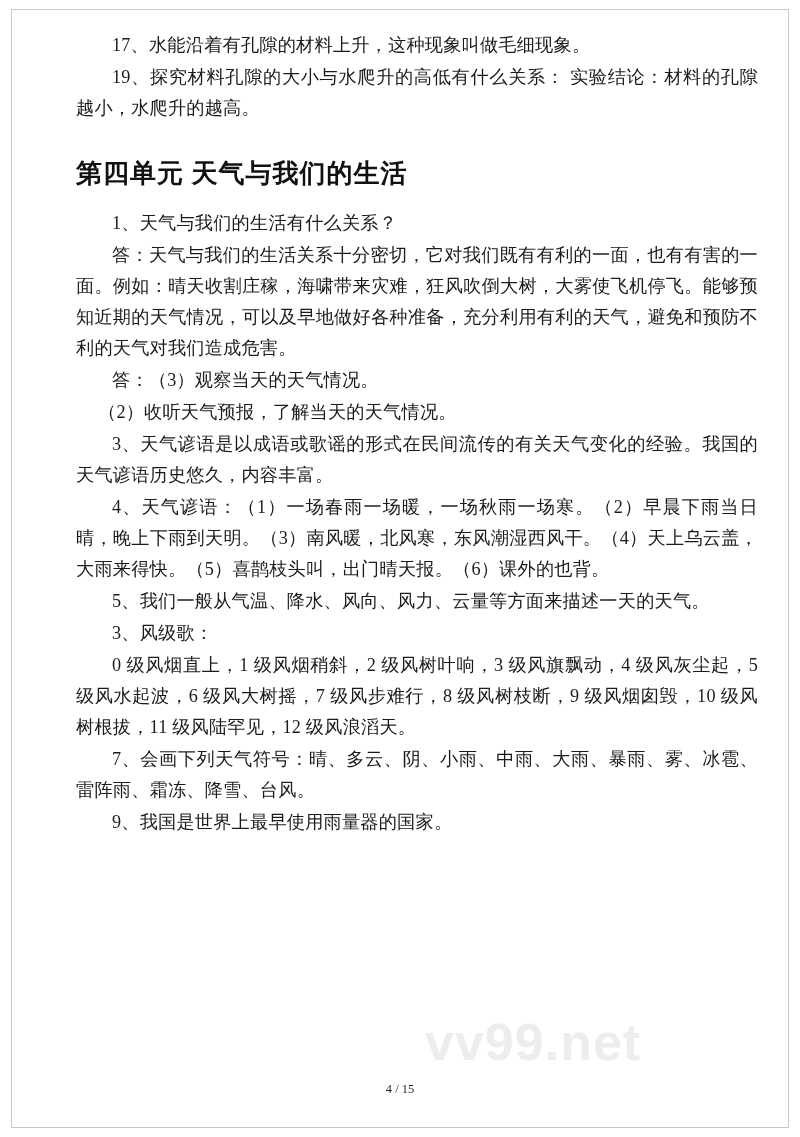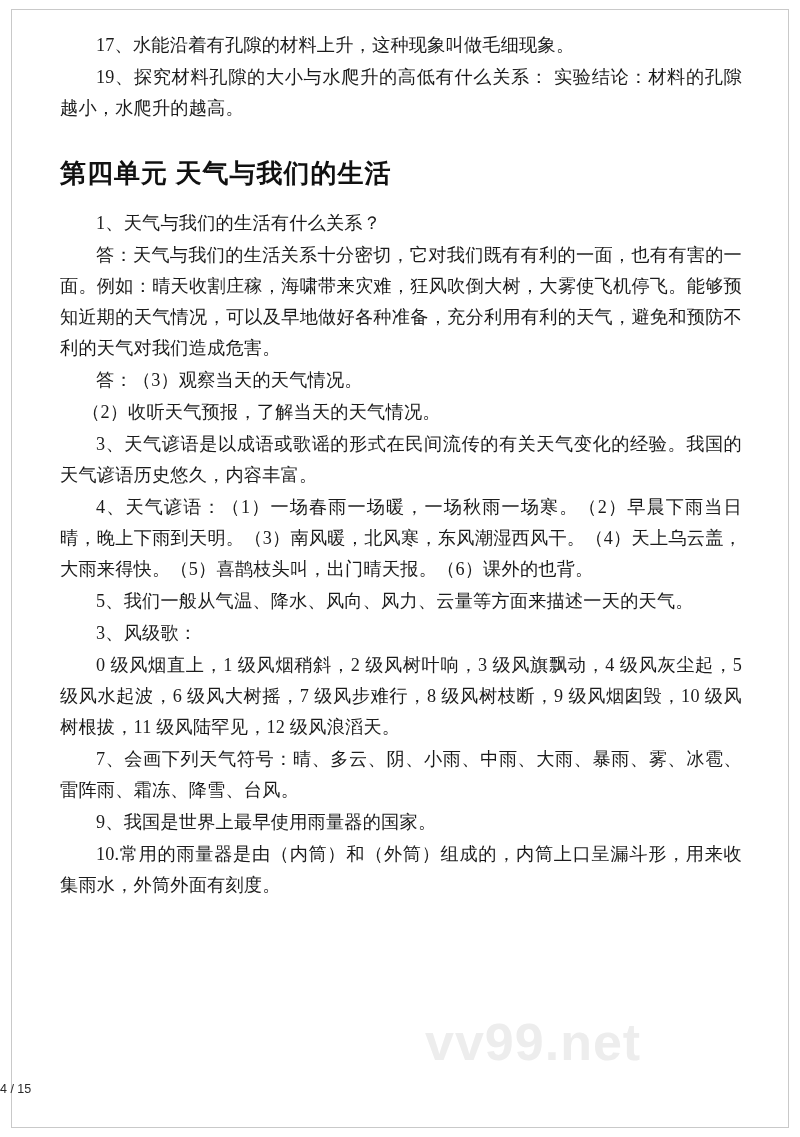--- a/index.html
+++ b/index.html
@@ -23,21 +23,21 @@
     left: 11px;
     top: 9px;
     width: 778px;
     height: 1119px;
     border: 1px solid #c9c9c9;
     box-sizing: border-box;
     pointer-events: none;
   }
   .content {
     position: absolute;
-    left: 60px;
+    left: 76px;
     top: 30px;
     width: 682px;
     box-sizing: border-box;
   }
   p {
     margin: 0 0 1px 0;
     font-size: 18.2px;
     line-height: 31px;
     color: #1b1b1b;
     text-align: justify;
@@ -70,24 +70,24 @@
     letter-spacing: 1px;
     font-family: "Liberation Sans", sans-serif;
     user-select: none;
     white-space: nowrap;
   }
   .footer {
     position: absolute;
     left: 0;
     top: 1082px;
     width: 800px;
-    text-align: left;
+    text-align: center;
     font-size: 12.5px;
     color: #2a2a2a;
-    font-family: Liberation Sans, sans-serif;
+    font-family: Liberation Serif, serif;
   }
 </style>
 </head>
 <body>
 
 <div class="page">
   <div class="page-border"></div>
 
   <div class="content">
     <p class="ind">17、水能沿着有孔隙的材料上升，这种现象叫做毛细现象。</p>
@@ -99,18 +99,17 @@
     <p class="ind">答：天气与我们的生活关系十分密切，它对我们既有有利的一面，也有有害的一面。例如：晴天收割庄稼，海啸带来灾难，狂风吹倒大树，大雾使飞机停飞。能够预知近期的天气情况，可以及早地做好各种准备，充分利用有利的天气，避免和预防不利的天气对我们造成危害。</p>
     <p class="ind">答：（3）观察当天的天气情况。</p>
     <p class="ind2">（2）收听天气预报，了解当天的天气情况。</p>
     <p class="ind">3、天气谚语是以成语或歌谣的形式在民间流传的有关天气变化的经验。我国的天气谚语历史悠久，内容丰富。</p>
     <p class="ind">4、天气谚语：（1）一场春雨一场暖，一场秋雨一场寒。（2）早晨下雨当日晴，晚上下雨到天明。（3）南风暖，北风寒，东风潮湿西风干。（4）天上乌云盖，大雨来得快。（5）喜鹊枝头叫，出门晴天报。（6）课外的也背。</p>
     <p class="ind">5、我们一般从气温、降水、风向、风力、云量等方面来描述一天的天气。</p>
     <p class="ind">3、风级歌：</p>
     <p class="ind">0 级风烟直上，1 级风烟稍斜，2 级风树叶响，3 级风旗飘动，4 级风灰尘起，5 级风水起波，6 级风大树摇，7 级风步难行，8 级风树枝断，9 级风烟囱毁，10 级风树根拔，11 级风陆罕见，12 级风浪滔天。</p>
     <p class="ind">7、会画下列天气符号：晴、多云、阴、小雨、中雨、大雨、暴雨、雾、冰雹、雷阵雨、霜冻、降雪、台风。</p>
     <p class="ind">9、我国是世界上最早使用雨量器的国家。</p>
-    <p class="ind">10.常用的雨量器是由（内筒）和（外筒）组成的，内筒上口呈漏斗形，用来收集雨水，外筒外面有刻度。</p>
   </div>
 
   <div class="watermark">vv99.net</div>
   <div class="footer">4 / 15</div>
 </div>
 
 </body></html>

